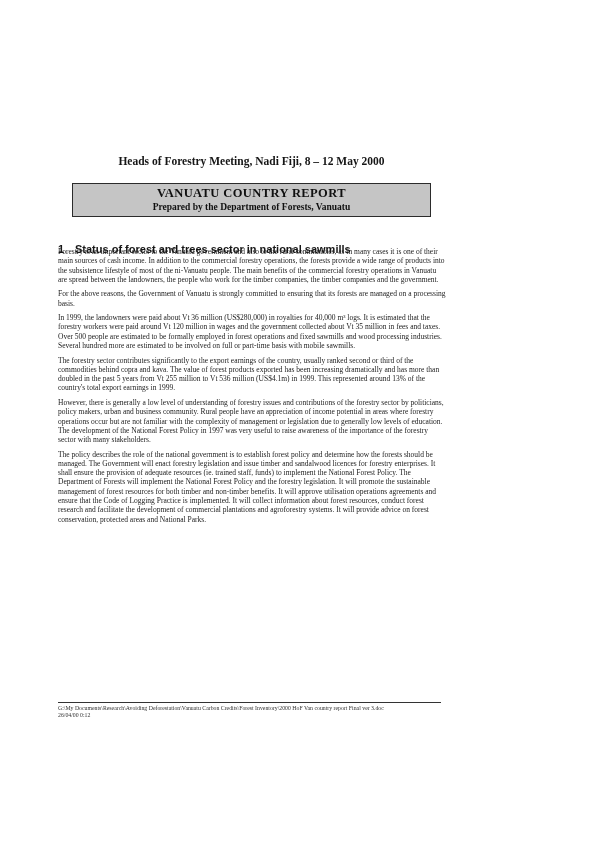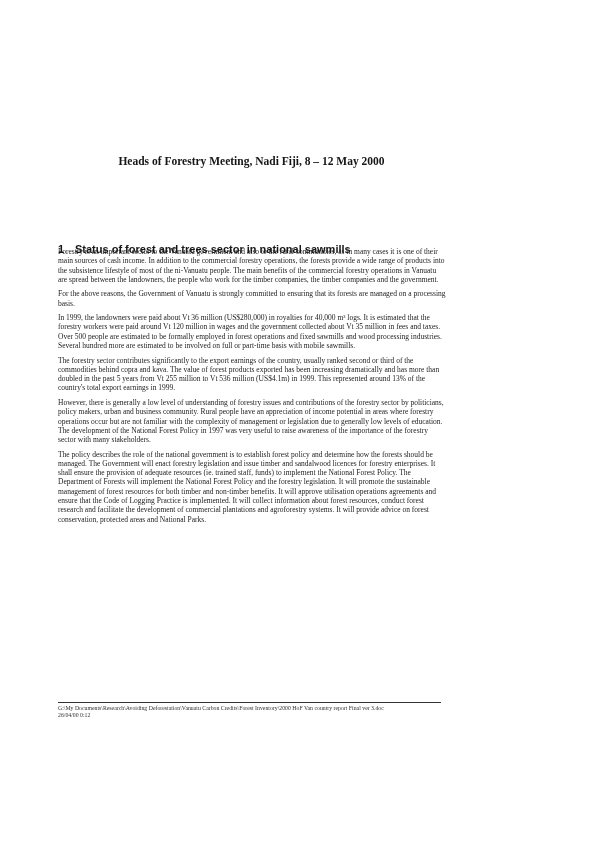--- a/index.html
+++ b/index.html
@@ -111,20 +111,24 @@
     word-wrap: break-word;
   }
 </style>
 </head>
 <body>
 
 <div class="page">
 
   <div class="doc-title">Heads of Forestry Meeting, Nadi Fiji, 8 – 12 May 2000</div>
 
+  <div class="report-box">
+    <div class="box-title">VANUATU COUNTRY REPORT</div>
+    <div class="box-subtitle">Prepared by the Department of Forests, Vanuatu</div>
+  </div>
 
   <div class="section-heading">
     <span class="sec-num">1</span>
     <span class="sec-title">Status of forest and trees sector in national sawmills</span>
   </div>
 
   <div class="body-text">
     <p>Forestry is an important sector to the Vanuatu government and also to the rural communities, as in many cases it is one of their main sources of cash income. In addition to the commercial forestry operations, the forests provide a wide range of products into the subsistence lifestyle of most of the ni-Vanuatu people. The main benefits of the commercial forestry operations in Vanuatu are spread between the landowners, the people who work for the timber companies, the timber companies and the government.</p>
     <p>For the above reasons, the Government of Vanuatu is strongly committed to ensuring that its forests are managed on a processing basis.</p>
     <p>In 1999, the landowners were paid about Vt 36 million (US$280,000) in royalties for 40,000 m³ logs. It is estimated that the forestry workers were paid around Vt 120 million in wages and the government collected about Vt 35 million in fees and taxes. Over 500 people are estimated to be formally employed in forest operations and fixed sawmills and wood processing industries. Several hundred more are estimated to be involved on full or part-time basis with mobile sawmills.</p>

